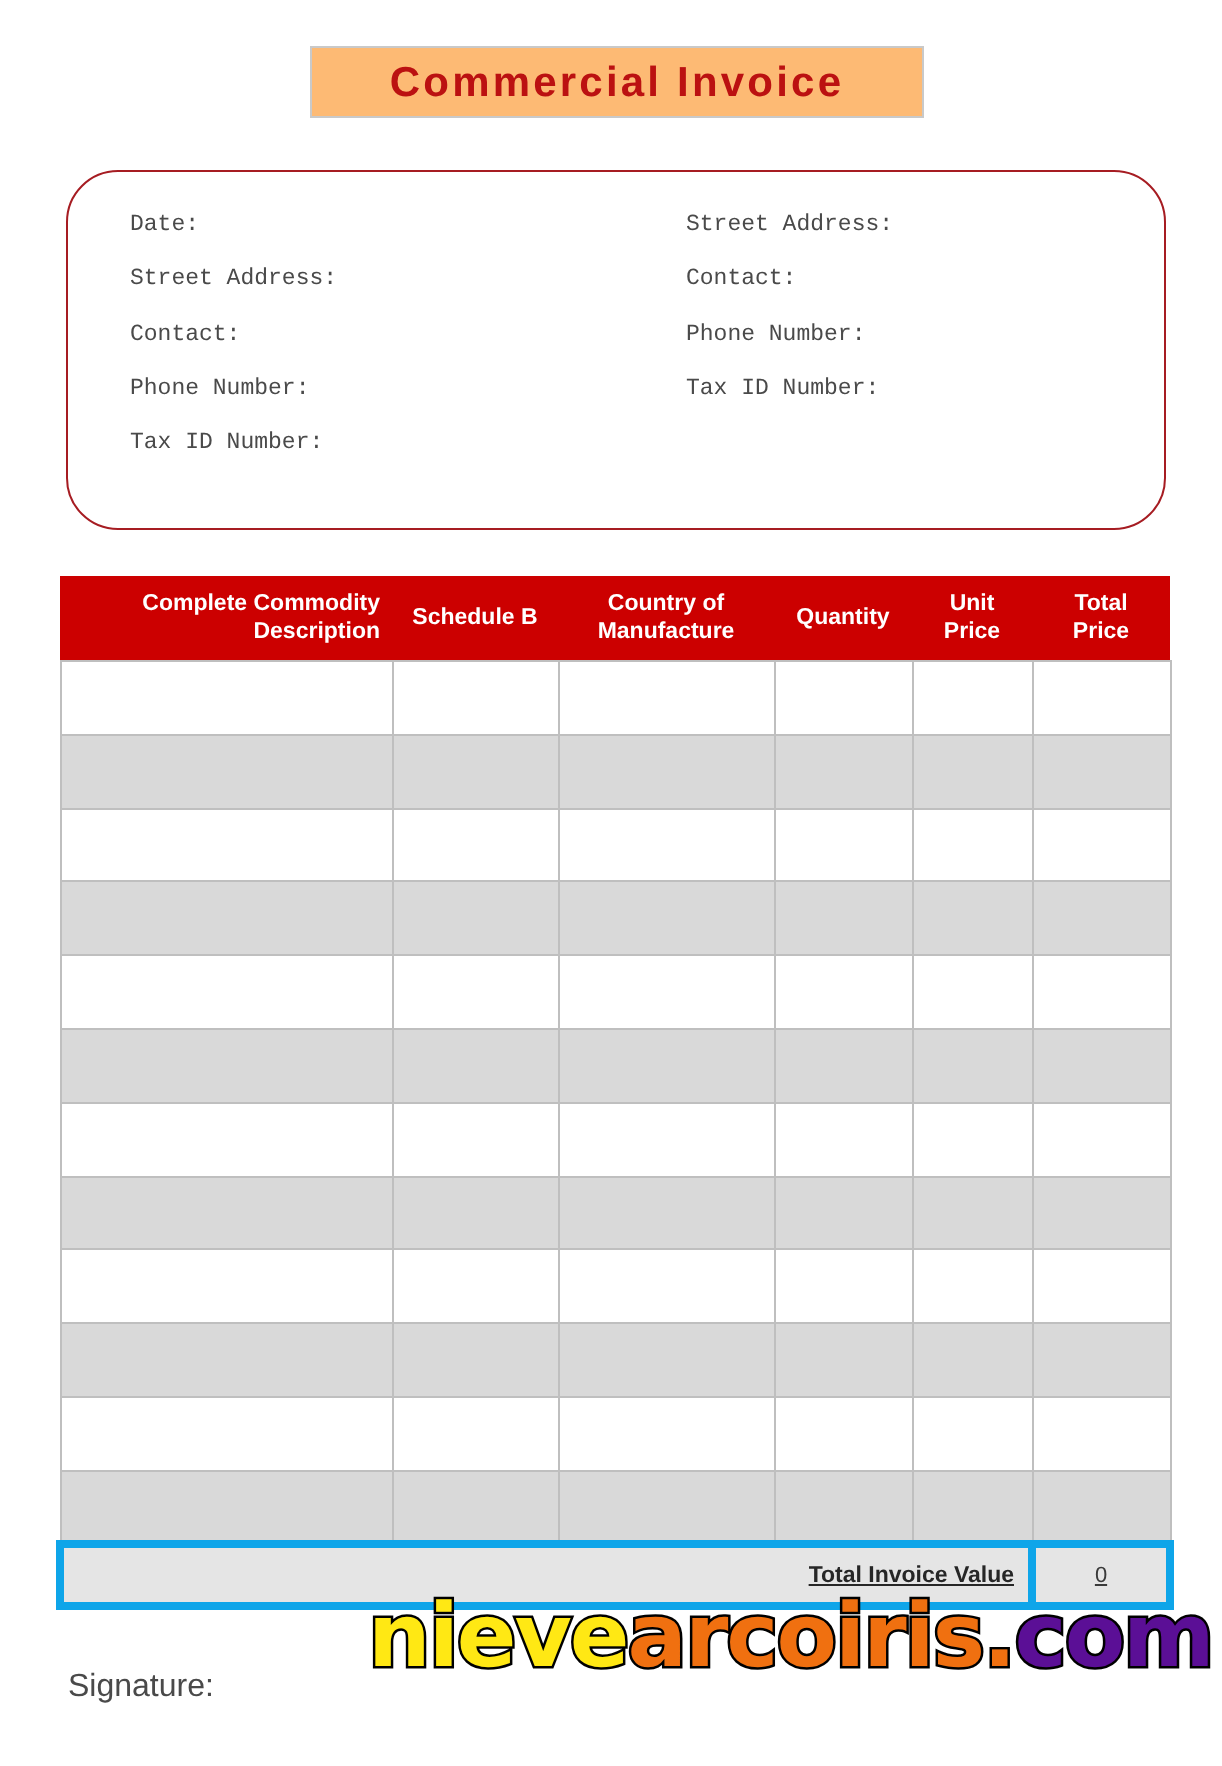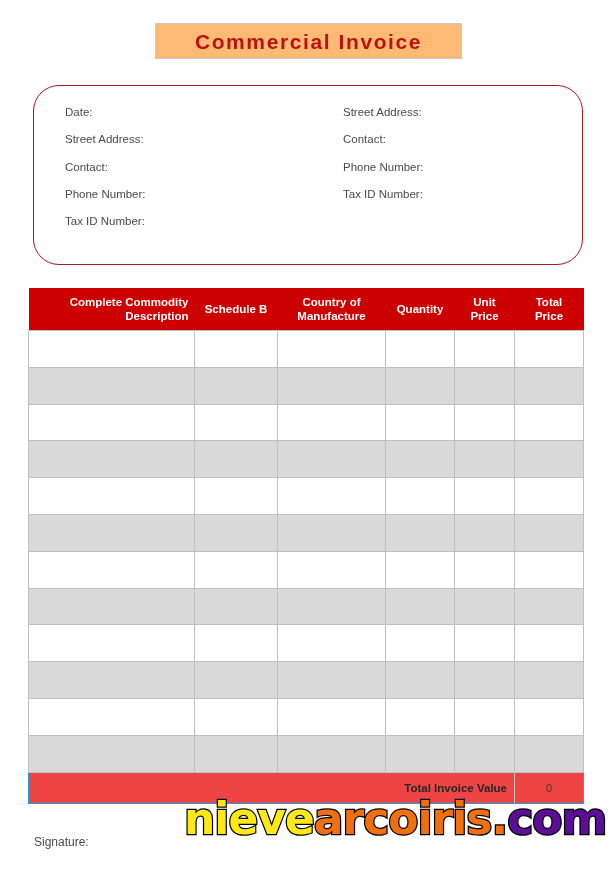--- a/index.html
+++ b/index.html
@@ -46,20 +46,21 @@
     width: 550px;
     height: 180px;
     border: 1px solid #a61c22;
     border-radius: 26px;
     box-sizing: border-box;
     background: #ffffff;
   }
   .party-col {
     position: absolute;
     top: 13px;
+    font-family: Liberation Mono, monospace;
   }
   #party-col-left  { left: 31px; }
   #party-col-right { left: 309px; }
 
   .party-field {
     font-size: 11.5px;
     color: #4a4a4a;
     height: 27.3px;
     line-height: 27.3px;
     white-space: nowrap;
@@ -101,45 +102,46 @@
     height: 36.8px;
     border: 1px solid #bfbfbf;
     padding: 0 5px;
     box-sizing: border-box;
   }
   #items-table tbody tr.row-white td { background: #ffffff; }
   #items-table tbody tr.row-gray  td { background: #d9d9d9; }
 
   #items-table tfoot td {
     height: 31px;
-    background: #ef4444;
-    border: 1px solid #0ea5e9;
+    background: #e5e5e5;
+    border: 4px solid #0ea5e9;
     box-sizing: border-box;
     padding: 0 7px;
     vertical-align: middle;
+    text-decoration: underline;
   }
   #items-table tfoot td.total-label {
     text-align: right;
     font-weight: bold;
     color: #262626;
     font-size: 11.5px;
     border-right: 1px solid #bfbfbf;
   }
   #items-table tfoot td.total-value {
     text-align: center;
     color: #3a3a3a;
     font-size: 11px;
   }
 
   
   #signature-line {
     position: absolute;
     left: 34px;
     top: 835px;
-    font-size: 12px;
+    font-size: 16px;
     color: #4a4a4a;
     white-space: nowrap;
   }
 
   
   #watermark {
     position: absolute;
     left: 184px;
     top: 797px;
     font-size: 44px;

